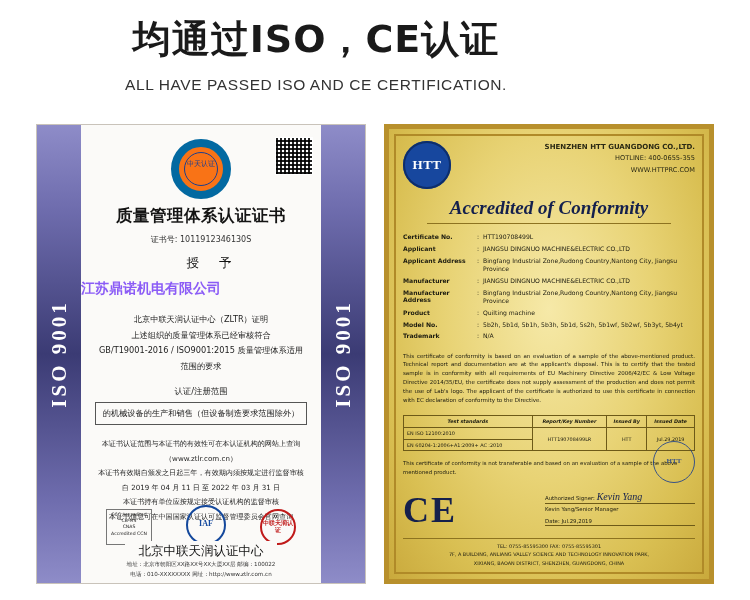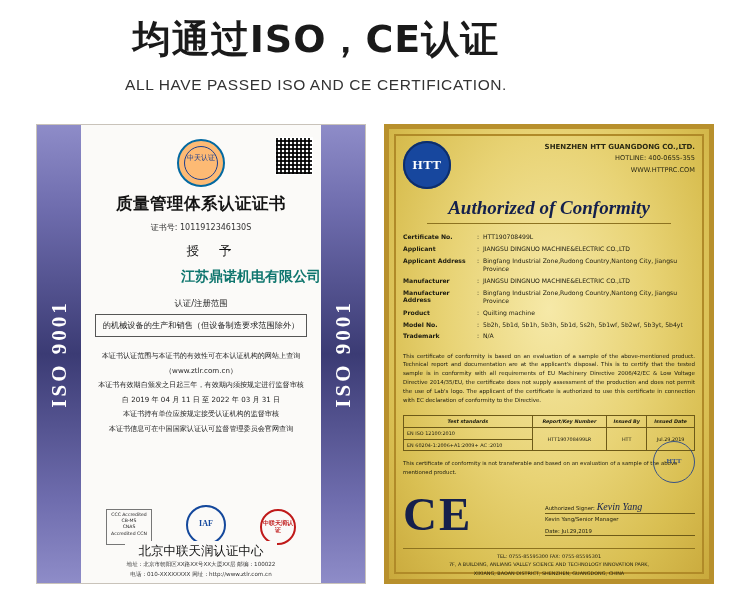--- a/index.html
+++ b/index.html
@@ -84,23 +84,23 @@
     right: 44px;
     top: 0;
     bottom: 0;
     background: #fbfaf8;
   }
   .l-seal {
     width: 44px;
     height: 44px;
     margin: 14px auto 4px;
     border-radius: 50%;
-    border: 2px solid #0369a1;
+    border: 8px solid #0369a1;
     position: relative;
-    background: #fdba74;
+    background: #f97316;
   }
   .l-seal:before {
     content: "";
     position: absolute;
     left: 5px; right: 5px; top: 5px; bottom: 5px;
     border-radius: 50%;
     border: 1px solid #1d3f8f;
   }
   .l-seal-txt {
     position: absolute;
@@ -142,24 +142,24 @@
   .l-grant {
     text-align: center;
     font-size: 12.5px;
     color: #111;
     margin-top: 10px;
     letter-spacing: 8px;
     font-family: "DejaVu Sans", sans-serif;
     padding-left: 24px;
   }
   .l-company {
-    text-align: right;
+    text-align: left;
     font-size: 14px;
     font-weight: 700;
-    color: #0f766e;
+    color: #8b5cf6;
     margin-top: 8px;
     font-family: Liberation Serif, serif;
   }
   .l-body {
     margin: 14px 16px 0;
     text-align: center;
     font-size: 8.2px;
     color: #1c1c1c;
     line-height: 1.9;
     font-family: "DejaVu Sans", sans-serif;
@@ -368,21 +368,21 @@
     line-height: 1.6;
     font-family: "DejaVu Sans", sans-serif;
   }
   .r-sign-wrap {
     margin-top: 14px;
     display: flex;
     justify-content: space-between;
     align-items: flex-end;
   }
   .ce-mark {
-    font-size: 47px;
+    font-size: 36px;
     font-weight: 700;
     color: #15204c;
     font-family: "Liberation Serif", serif;
     letter-spacing: 2px;
     line-height: 1;
   }
   .sign-col {
     text-align: left;
     font-size: 5.4px;
     color: #1d1c10;
@@ -457,20 +457,25 @@
         <div class="l-title">质量管理体系认证证书</div>
 
         <div class="l-certno">
           <span>证书号:</span>
           <span>1011912346130S</span>
         </div>
 
         <div class="l-grant">授 予</div>
         <div class="l-company">江苏鼎诺机电有限公司</div>
 
+        <div class="l-body">
+          <div>北京中联天润认证中心（ZLTR）证明</div>
+          <div>上述组织的质量管理体系已经审核符合</div>
+          <div>GB/T19001-2016 / ISO9001:2015 质量管理体系适用范围的要求</div>
+        </div>
 
         <div class="l-scope-head">认证/注册范围</div>
         <div class="l-scope-box">的机械设备的生产和销售（但设备制造要求范围除外）</div>
 
         <div class="l-fine">
           <div>本证书认证范围与本证书的有效性可在本认证机构的网站上查询（www.ztlr.com.cn）</div>
           <div>本证书有效期自颁发之日起三年，有效期内须按规定进行监督审核</div>
           <div>自 2019 年 04 月 11 日 至 2022 年 03 月 31 日</div>
           <div>本证书持有单位应按规定接受认证机构的监督审核</div>
           <div>本证书信息可在中国国家认证认可监督管理委员会官网查询</div>
@@ -500,21 +505,21 @@
 
         <div class="r-top">
           <div class="htt-badge">HTT</div>
           <div class="r-company">
             <div class="c1">SHENZHEN HTT GUANGDONG CO.,LTD.</div>
             <div>HOTLINE: 400-0655-355</div>
             <div>WWW.HTTPRC.COM</div>
           </div>
         </div>
 
-        <div class="r-title">Authorized of Conformity</div>
+        <div class="r-title">Accredited of Conformity</div>
         <div class="r-rule"></div>
 
         <div class="r-fields">
           <div class="r-row">
             <div class="r-label">Certificate No.</div>
             <div class="r-colon">:</div>
             <div class="r-value">HTT190708499L</div>
           </div>
           <div class="r-row">
             <div class="r-label">Applicant</div>

